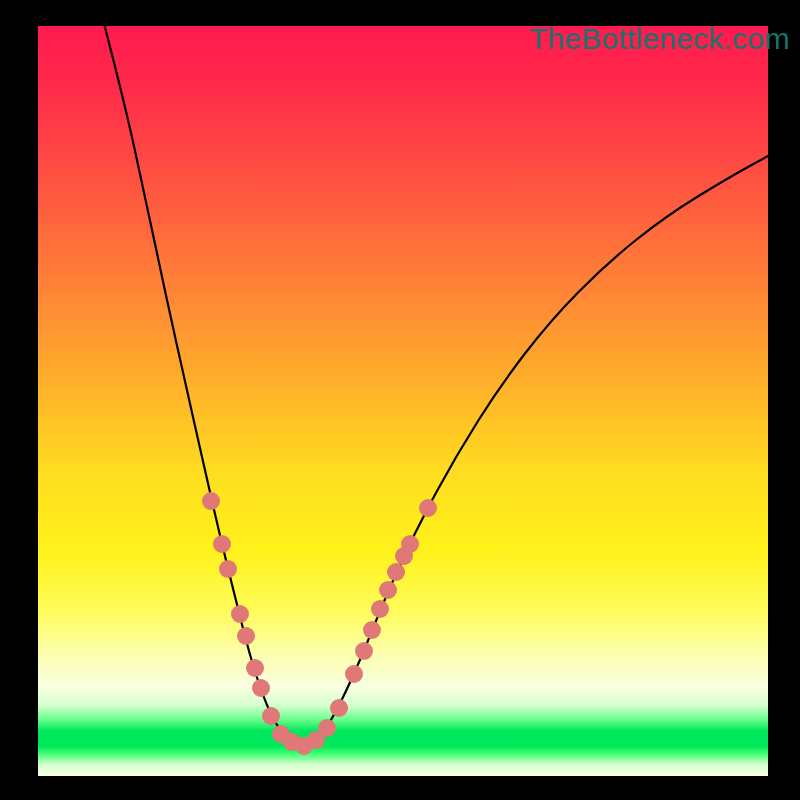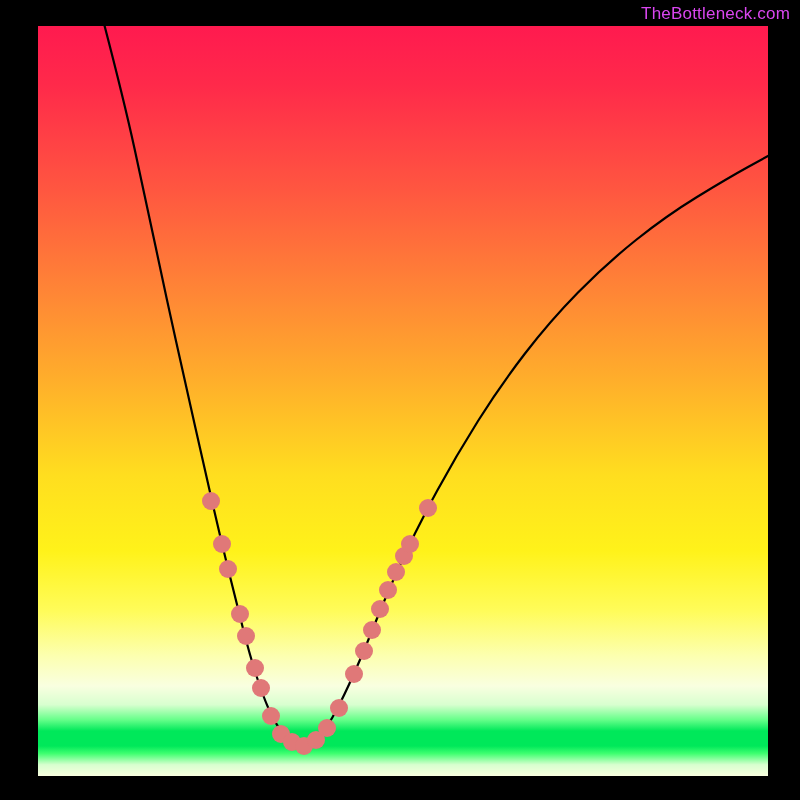--- a/index.html
+++ b/index.html
@@ -39,24 +39,24 @@
       #66ff8a 92.5%,
       #00e85a 94%,
       #00e85a 96%,
       #3fff70 97%,
       #d8ffcf 98.5%,
       #f9ffe0 100%
     );
   }
   .watermark {
     position: absolute;
-    top: 4px;
+    top: 22px;
     right: 10px;
-    color: #d946ef;
-    font-size: 17px;
+    color: #0f766e;
+    font-size: 30px;
     font-weight: 500;
     letter-spacing: 0.2px;
   }
   svg.curve {
     position: absolute;
     left: 0; top: 0;
     width: 730px; height: 750px;
   }
   .curve-path {
     fill: none;

